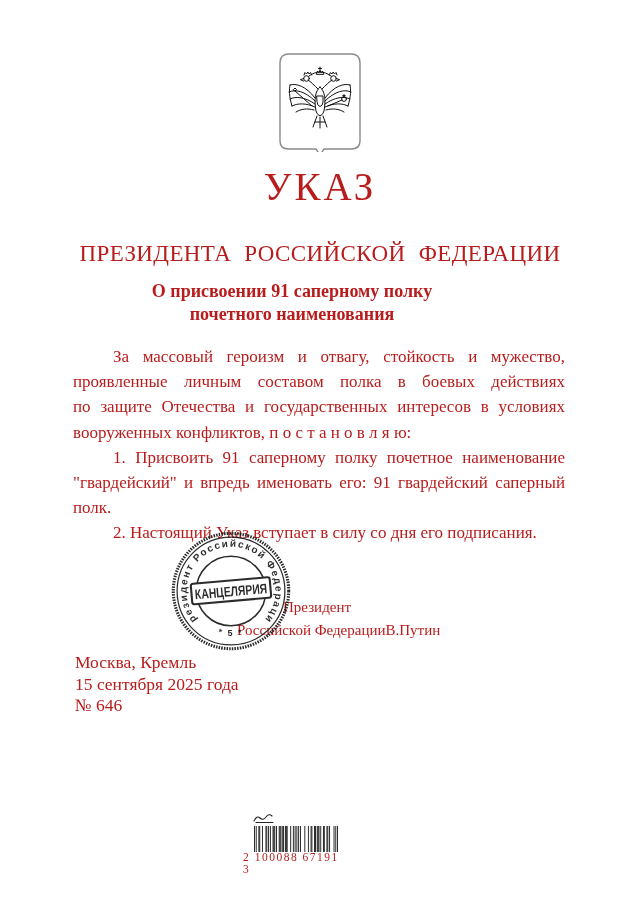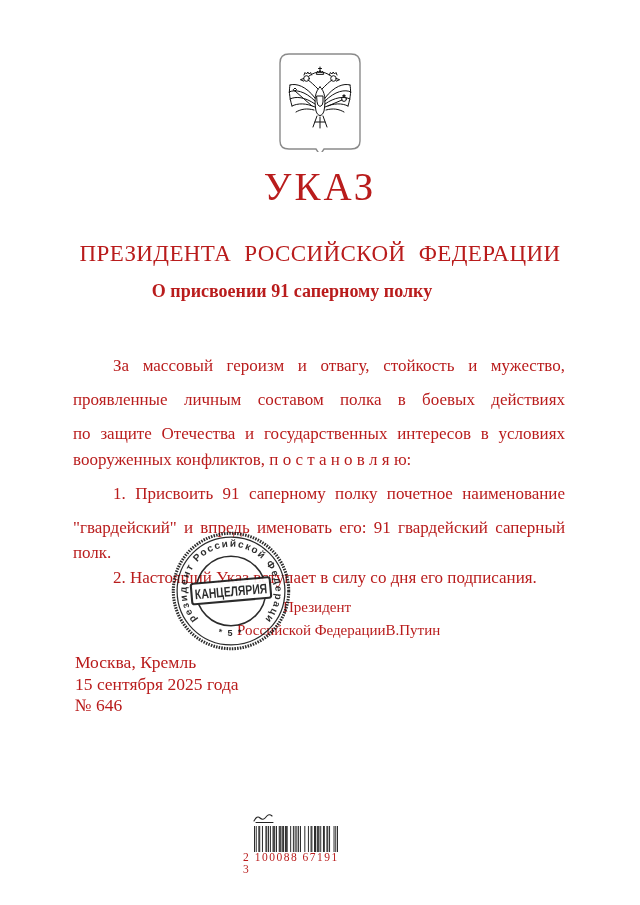--- a/index.html
+++ b/index.html
@@ -10,21 +10,21 @@
   .abs{position:absolute;}
   
   .emblem{left:279px;top:53px;width:82px;height:99px;}
   
   .heading{left:0;top:164px;width:640px;text-align:center;font-size:39px;letter-spacing:3px;font-weight:400;}
   .heading-sub{left:0;top:205px;width:640px;text-align:center;font-size:23px;word-spacing:7px;letter-spacing:.4px;margin-top:36px;}
   .doc-title{left:0;top:280px;width:584px;text-align:center;font-weight:bold;font-size:18px;line-height:23px;}
   
   .body-text{left:73px;top:344px;width:492px;font-size:17px;line-height:25.2px;}
   .line{white-space:nowrap;}
-  .line.just{text-align:justify;text-align-last:justify;margin-top:9px;}
+  .line.just{text-align:justify;text-align-last:justify;}
   .line.ind{padding-left:40px;}
   
   .stamp{left:169px;top:529px;width:124px;height:124px;opacity:.92;}
   
   .signature{left:237px;top:596px;font-size:15px;line-height:22.5px;}
   .sig-l1{padding-left:46px;}
   .sig-name{display:inline-block;}
   
   .footer{left:75px;top:652px;font-size:17.5px;line-height:21.5px;}
   
@@ -67,20 +67,21 @@
       <circle cx="24" cy="-1" r="2.4"></circle>
       <path d="M24,-3.4 v-2 M22.8,-4.4 h2.4"></path>
     </g>
   </svg>
 
   <div class="abs heading">УКАЗ</div>
   <div class="abs heading-sub">ПРЕЗИДЕНТА РОССИЙСКОЙ ФЕДЕРАЦИИ</div>
 
   <div class="abs doc-title">
     <div>О присвоении 91 саперному полку</div>
+    <div>почетного наименования</div>
   </div>
 
   <div class="abs body-text">
     <div>
         <div class="line just ind">За массовый героизм и отвагу, стойкость и мужество,</div>
         <div class="line just">проявленные личным составом полка в боевых действиях</div>
         <div class="line just">по защите Отечества и государственных интересов в условиях</div>
         <div class="line">вооруженных конфликтов, п о с т а н о в л я ю:</div>
       </div>
     <div>

